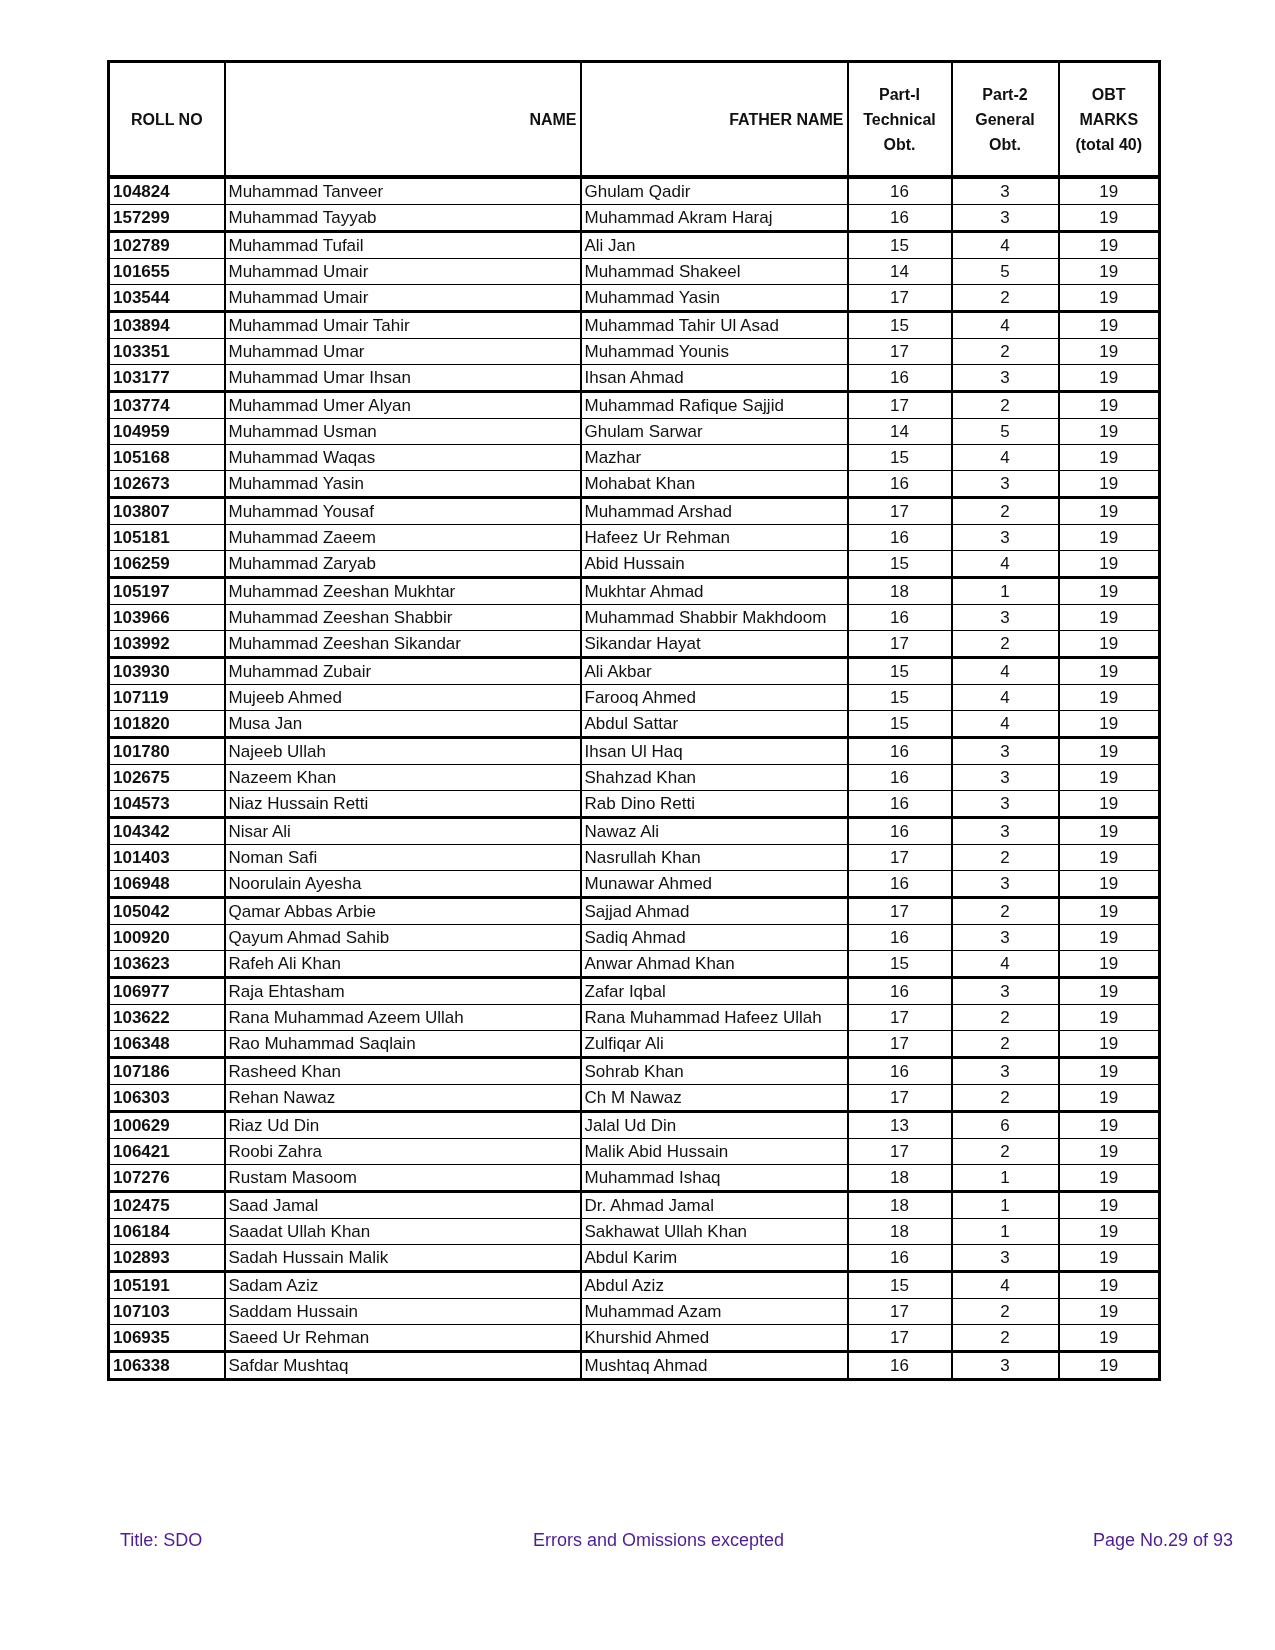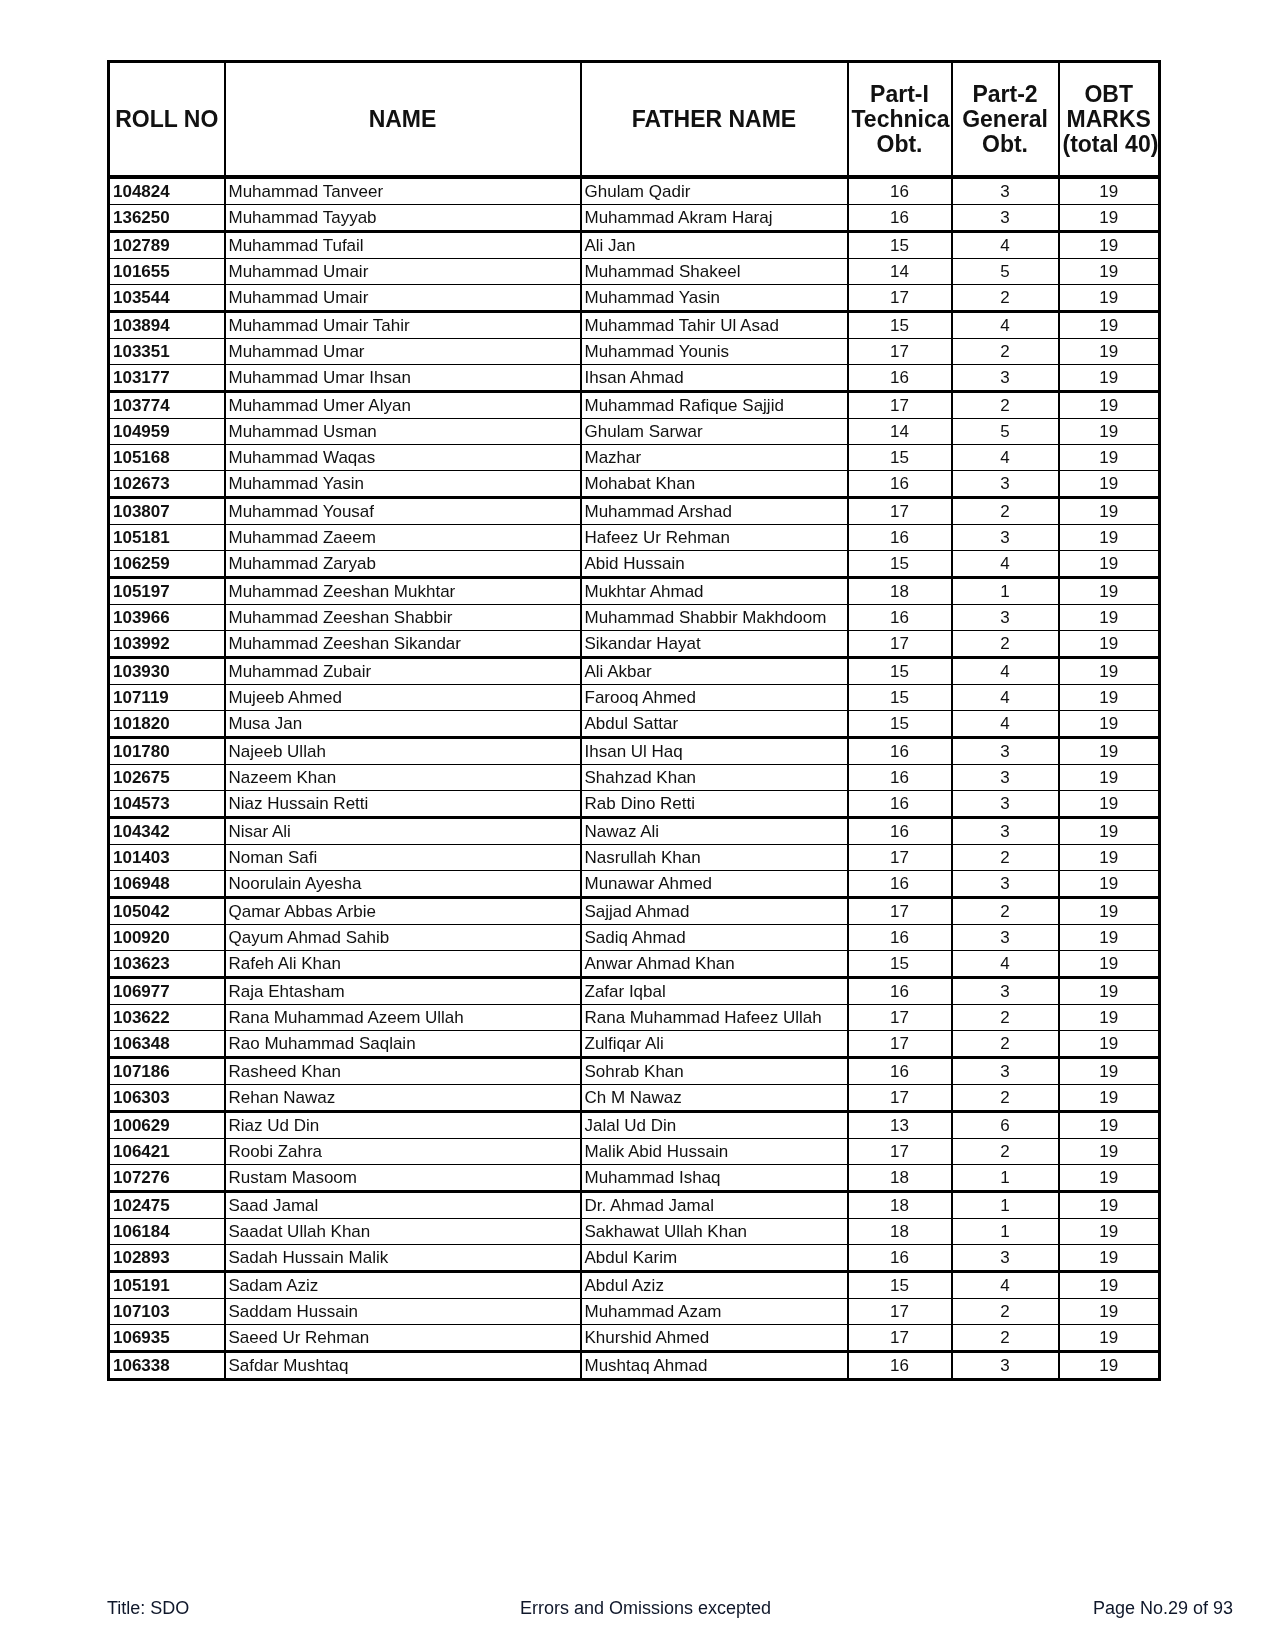--- a/index.html
+++ b/index.html
@@ -19,32 +19,32 @@
   table.results col.c-p1 { width: 104px; }
   table.results col.c-p2 { width: 107px; }
   table.results col.c-obt { width: 101px; }
   table.results th, table.results td {
     border: 1.5px solid #000;
     border-left-width: 2px; border-right-width: 2px;
     padding: 0 3px;
     white-space: nowrap; overflow: hidden;
   }
   table.results thead th {
-    height: 112px; font-weight: bold; font-size: 23px; line-height: 25px;
+    height: 112px; font-weight: bold; font-size: 16px; line-height: 25px;
     border-bottom: 4px solid #000;
     vertical-align: middle;
   }
-  table.results thead th.left { text-align: center; margin-left: 20px; }
+  table.results thead th.left { text-align: right; margin-left: 20px; }
   table.results thead th.center { text-align: center; }
   table.results tbody td { height: 25px; line-height: 25px; }
   table.results tbody tr.thick td { border-bottom: 3px solid #000; }
   td.roll { font-weight: bold; text-align: left; }
   td.name, td.father { text-align: left; }
   td.num { text-align: center; }
-  .footer { position: absolute; top: 1598px; font-size: 18px; color: #0f172a; }
+  .footer { position: absolute; top: 1530px; font-size: 18px; color: #4c1d95; margin-left: 13px; }
   .footer.left { left: 107px; }
   .footer.center { left: 0; width: 1275px; text-align: center; padding-left: 8px; }
   .footer.right { right: 42px; }
 </style>
 </head>
 <body>
 
 <div class="page">
   <table class="results">
     <colgroup>
@@ -80,21 +80,21 @@
     <tbody id="rows">
         <tr>
           <td class="roll">104824</td>
           <td class="name">Muhammad Tanveer</td>
           <td class="father">Ghulam Qadir</td>
           <td class="num">16</td>
           <td class="num">3</td>
           <td class="num">19</td>
         </tr>
         <tr class="thick">
-          <td class="roll">136250</td>
+          <td class="roll">157299</td>
           <td class="name">Muhammad Tayyab</td>
           <td class="father">Muhammad Akram Haraj</td>
           <td class="num">16</td>
           <td class="num">3</td>
           <td class="num">19</td>
         </tr>
         <tr>
           <td class="roll">102789</td>
           <td class="name">Muhammad Tufail</td>
           <td class="father">Ali Jan</td>

